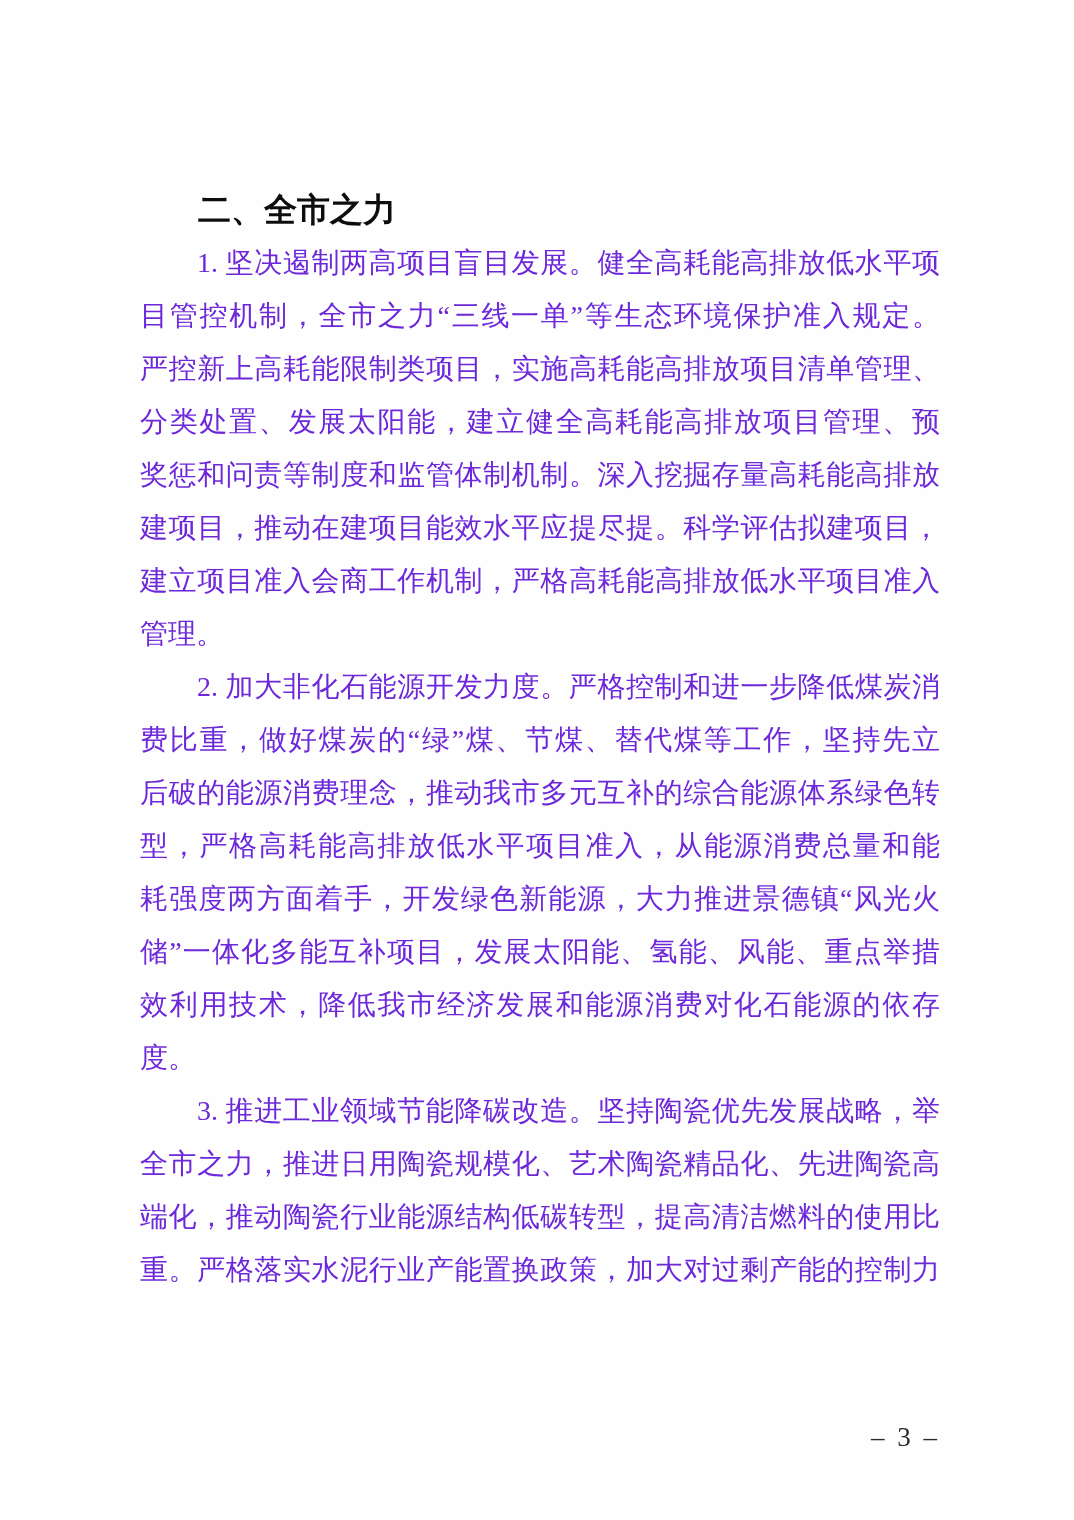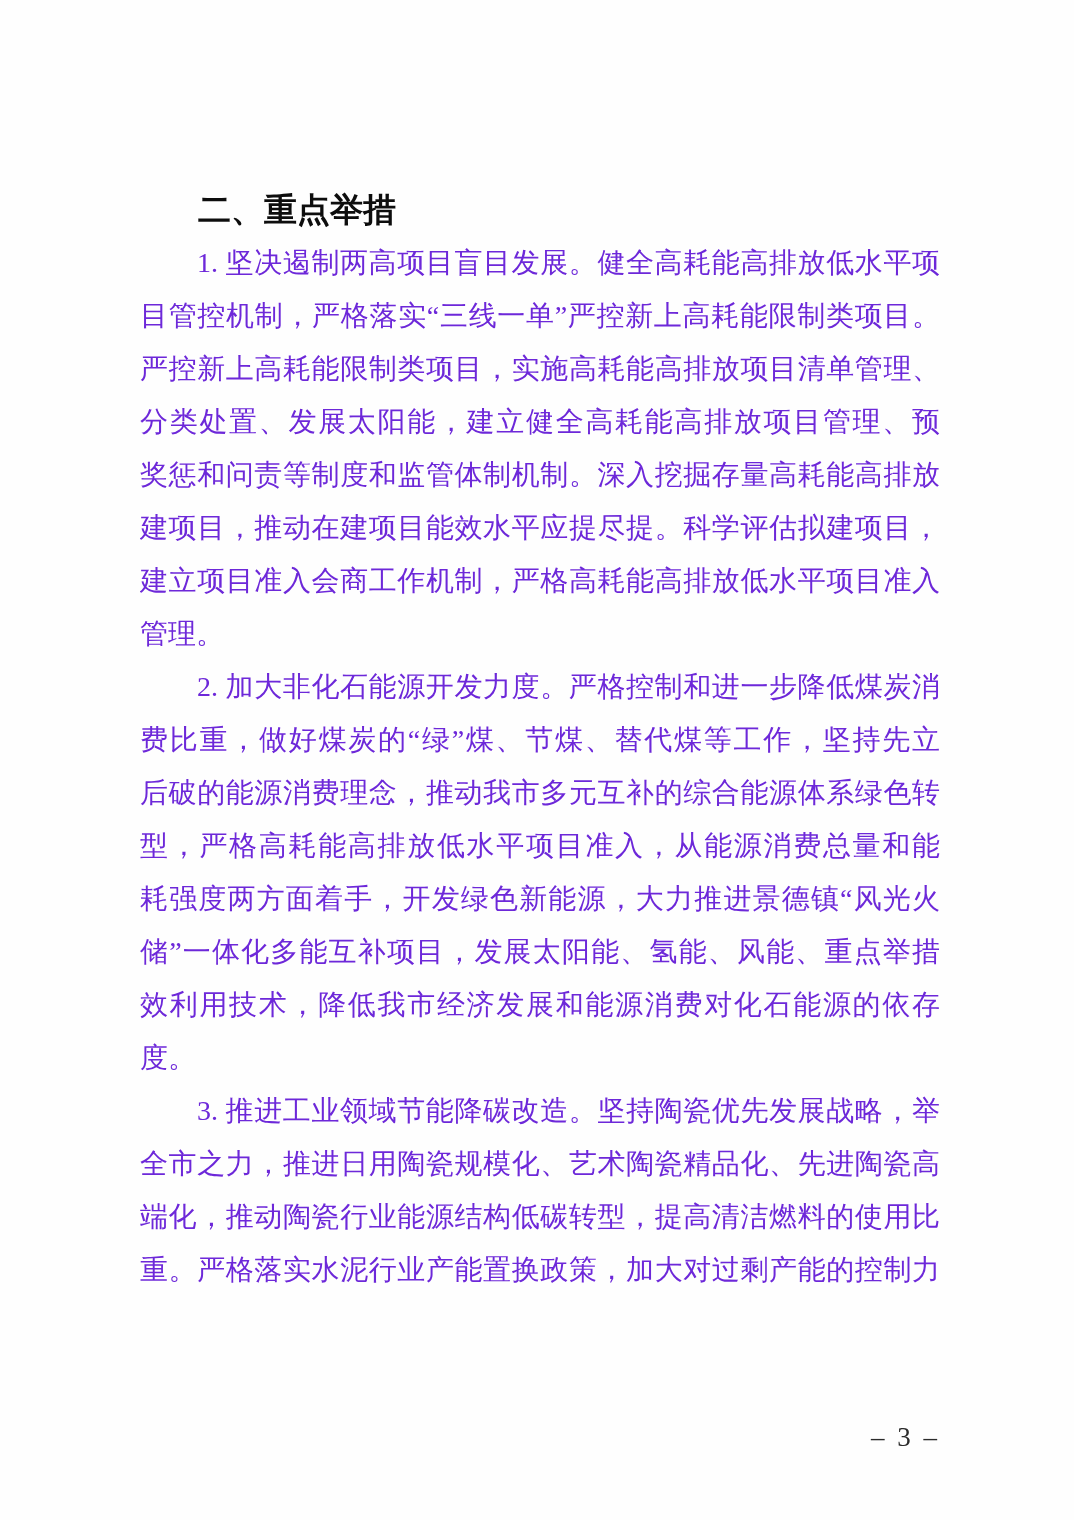--- a/index.html
+++ b/index.html
@@ -63,25 +63,25 @@
     letter-spacing: 3px;
     color: #2b2b2b;
   }
 </style>
 </head>
 <body>
 
 <div class="page">
   <div class="content">
 
-    <div class="doc-heading">二、重点举措</div>
+    <div class="doc-heading">二、全市之力</div>
 
     <div class="para">
       <div class="line first">1. 坚决遏制两高项目盲目发展。健全高耗能高排放低水平项</div>
-      <div class="line">目管控机制，严格落实“三线一单”严控新上高耗能限制类项目。</div>
+      <div class="line">目管控机制，全市之力“三线一单”等生态环境保护准入规定。</div>
       <div class="line">严控新上高耗能限制类项目，实施高耗能高排放项目清单管理、</div>
       <div class="line">分类处置、发展太阳能，建立健全高耗能高排放项目管理、预警、</div>
       <div class="line">奖惩和问责等制度和监管体制机制。深入挖掘存量高耗能高排放</div>
       <div class="line">建项目，推动在建项目能效水平应提尽提。科学评估拟建项目，</div>
       <div class="line">建立项目准入会商工作机制，严格高耗能高排放低水平项目准入</div>
       <div class="line last">管理。</div>
     </div>
 
     <div class="para">
       <div class="line first">2. 加大非化石能源开发力度。严格控制和进一步降低煤炭消</div>

